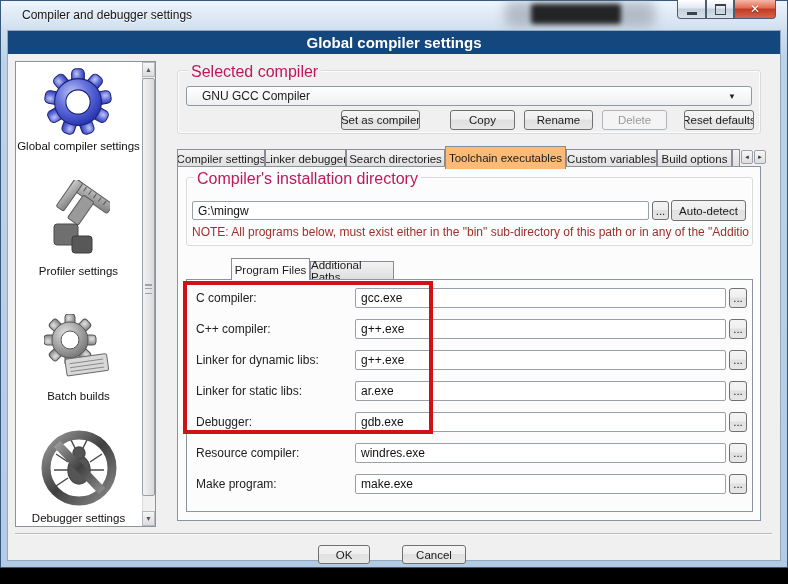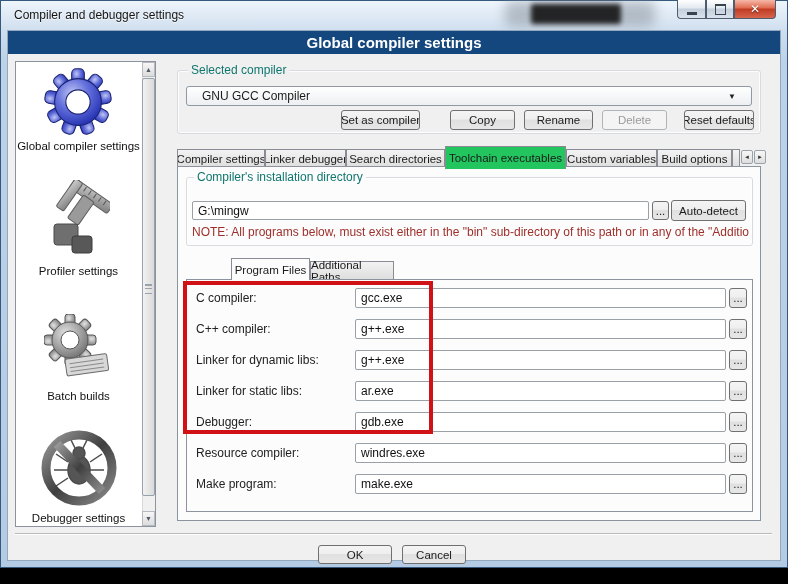--- a/index.html
+++ b/index.html
@@ -6,21 +6,21 @@
   body{
     width:788px;height:584px;position:relative;background:#000;
     font-family:"Liberation Sans","DejaVu Sans",sans-serif;font-size:12px;color:#1b1b1b;
     overflow:hidden;
   }
   .abs{position:absolute;box-sizing:border-box;}
 
   
   .win-frame{left:0;top:0;width:788px;height:568px;border:1px solid #35587c;
     background:linear-gradient(#eef5fc,#cfdeee 30px,#bcd2e8 60px,#b4cbe4);}
-  .win-title{left:14px;top:8px;font-size:12px;color:#141414;text-shadow:0 1px 0 rgba(255,255,255,.7);}
+  .win-title{left:22px;top:8px;font-size:12px;color:#141414;text-shadow:0 1px 0 rgba(255,255,255,.7);}
   .blur-smear{left:505px;top:1px;width:150px;height:26px;background:rgba(140,150,160,.55);filter:blur(6px);border-radius:6px;}
   .blur-blob{left:531px;top:4px;width:90px;height:20px;background:#191919;filter:blur(2.5px);opacity:.93;border-radius:3px;}
   .capbtn{top:0;height:19px;border:1px solid #4e5d6d;border-top:none;
     background:linear-gradient(#ffffff,#e3e9f0 45%,#c3cfdc 50%,#d9e2ec);
     display:flex;align-items:center;justify-content:center;cursor:default;}
   .capbtn.min{left:677px;width:29px;border-bottom-left-radius:4px;}
   .capbtn.max{left:706px;width:28px;}
   .capbtn.close{left:734px;width:42px;border-bottom-right-radius:4px;
     background:linear-gradient(#f6b7a8,#e06a4f 45%,#c03b22 50%,#d6644c);}
   .glyph-min{width:10px;height:3px;background:#39434d;margin-top:8px;}
@@ -39,37 +39,37 @@
   .sb-arrow{left:142px;width:13px;height:15px;background:linear-gradient(#f6f6f6,#dcdcdc);border:1px solid #b5bac1;
     font-size:7px;color:#4f5a66;text-align:center;line-height:14px;}
   .sb-thumb{left:142px;top:78px;width:13px;height:418px;background:linear-gradient(90deg,#f2f2f2,#dadada);
     border:1px solid #98a0aa;border-radius:2px;}
   .sb-grip{position:absolute;left:2px;top:205px;width:7px;height:8px;
     border-top:1px solid #9aa2ac;border-bottom:1px solid #9aa2ac;box-shadow:0 3px 0 -2px #9aa2ac inset;}
   .sb-grip:before{content:"";position:absolute;left:0;top:3px;width:7px;height:1px;background:#9aa2ac;}
 
   
   .gb{border:1px solid #d7dbe0;border-radius:3px;box-shadow:inset 0 0 0 1px #fdfdfd;}
-  .gb-label{font-size:12px;color:#0f766e;padding:0 3px;}
+  .gb-label{font-size:16px;color:#be185d;padding:0 3px;}
   .btn{border:1px solid #707070;border-radius:3px;color:#1b1b1b;
     background:linear-gradient(#f4f4f4,#efefef 45%,#e0e0e0 50%,#e7e7e7);
     font-size:11.5px;text-align:center;display:flex;align-items:center;justify-content:center;
     white-space:nowrap;overflow:hidden;cursor:default;}
   .btn.disabled{border-color:#b0b4ba;background:#f4f4f4;color:#9a9a9a;}
   .tbox{border:1px solid #9aa0a8;border-radius:2px;background:#fff;font-size:12px;
     padding:0 5px;font-family:"Liberation Sans","DejaVu Sans",sans-serif;color:#111;outline:none;}
   .combo{border:1px solid #8f99a3;border-radius:3px;background:linear-gradient(#ffffff,#edeff2);
     display:flex;align-items:center;padding:0 15px;}
   .combo .arrow{margin-left:auto;font-size:8px;color:#222;}
 
   
   .tab{top:149px;height:19px;border:1px solid #898c95;border-bottom:none;
     background:linear-gradient(#f3f3f3,#dddddd);font-size:11.5px;color:#1b1b1b;
     display:flex;align-items:center;justify-content:center;white-space:nowrap;overflow:hidden;z-index:1;}
-  .tab.active{top:146px;height:23px;background:#22c55e;z-index:3;font-size:11.5px;}
+  .tab.active{top:146px;height:23px;background:#fdba74;z-index:3;font-size:11.5px;}
   .tabarrow{top:150px;width:12px;height:14px;border:1px solid #9ba1a9;border-radius:2px;
     background:linear-gradient(#f7f7f7,#dedede);font-size:6px;color:#333;text-align:center;line-height:13px;}
   .panel{background:#fcfcfc;border:1px solid #8a939e;z-index:2;}
 
   .subtab{height:19px;top:261px;border:1px solid #898c95;border-bottom:none;
     background:linear-gradient(#f3f3f3,#dddddd);font-size:11.5px;display:flex;align-items:center;justify-content:center;z-index:3;margin-left:45px;}
   .subtab.active{top:258px;height:22px;background:#fcfcfc;z-index:5;}
 
   .rowlabel{font-size:12px;color:#222;}
   .note{color:#9e2f2a;font-size:12px;white-space:nowrap;overflow:hidden;}
@@ -273,14 +273,14 @@
 <input class="abs tbox" style="left: 355px; top: 443px; width: 371px; height: 20px; z-index: 5;" value="windres.exe">
 <div class="abs btn" style="left:729px;top:443px;width:18px;height:20px;z-index:5;">...</div>
 
 <div class="abs rowlabel" style="left:196px;top:477px;z-index:5;">Make program:</div>
 <input class="abs tbox" style="left: 355px; top: 474px; width: 371px; height: 20px; z-index: 5;" value="make.exe">
 <div class="abs btn" style="left:729px;top:474px;width:18px;height:20px;z-index:5;">...</div>
 
 <div class="abs redbox" style="left:183px;top:281px;width:250px;height:153px;"></div>
 
 <div class="abs sep"></div>
-<div class="abs btn" style="left:318px;top:545px;width:74px;height:19px;">OK</div>
+<div class="abs btn" style="left:318px;top:545px;width:52px;height:19px;">OK</div>
 <div class="abs btn" style="left:402px;top:545px;width:64px;height:19px;">Cancel</div>
 
 </body></html>

